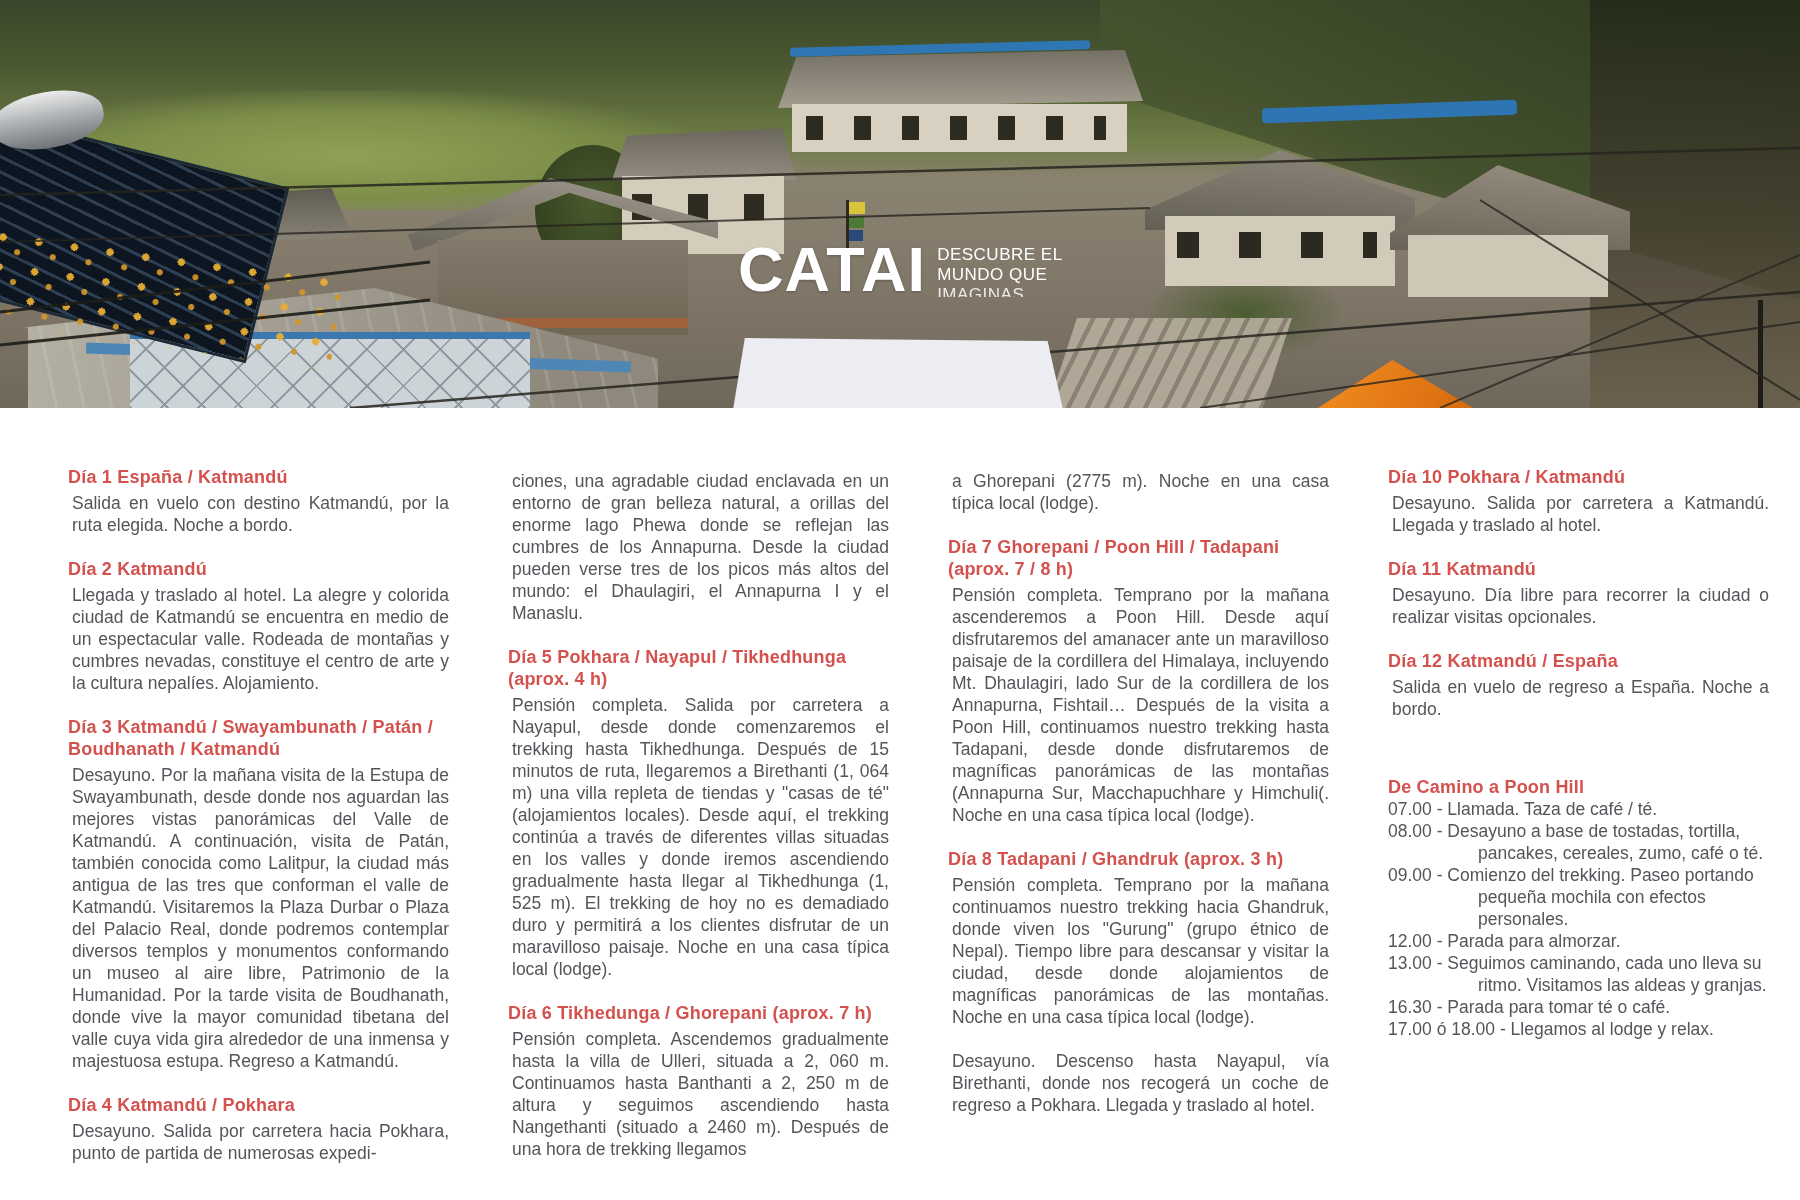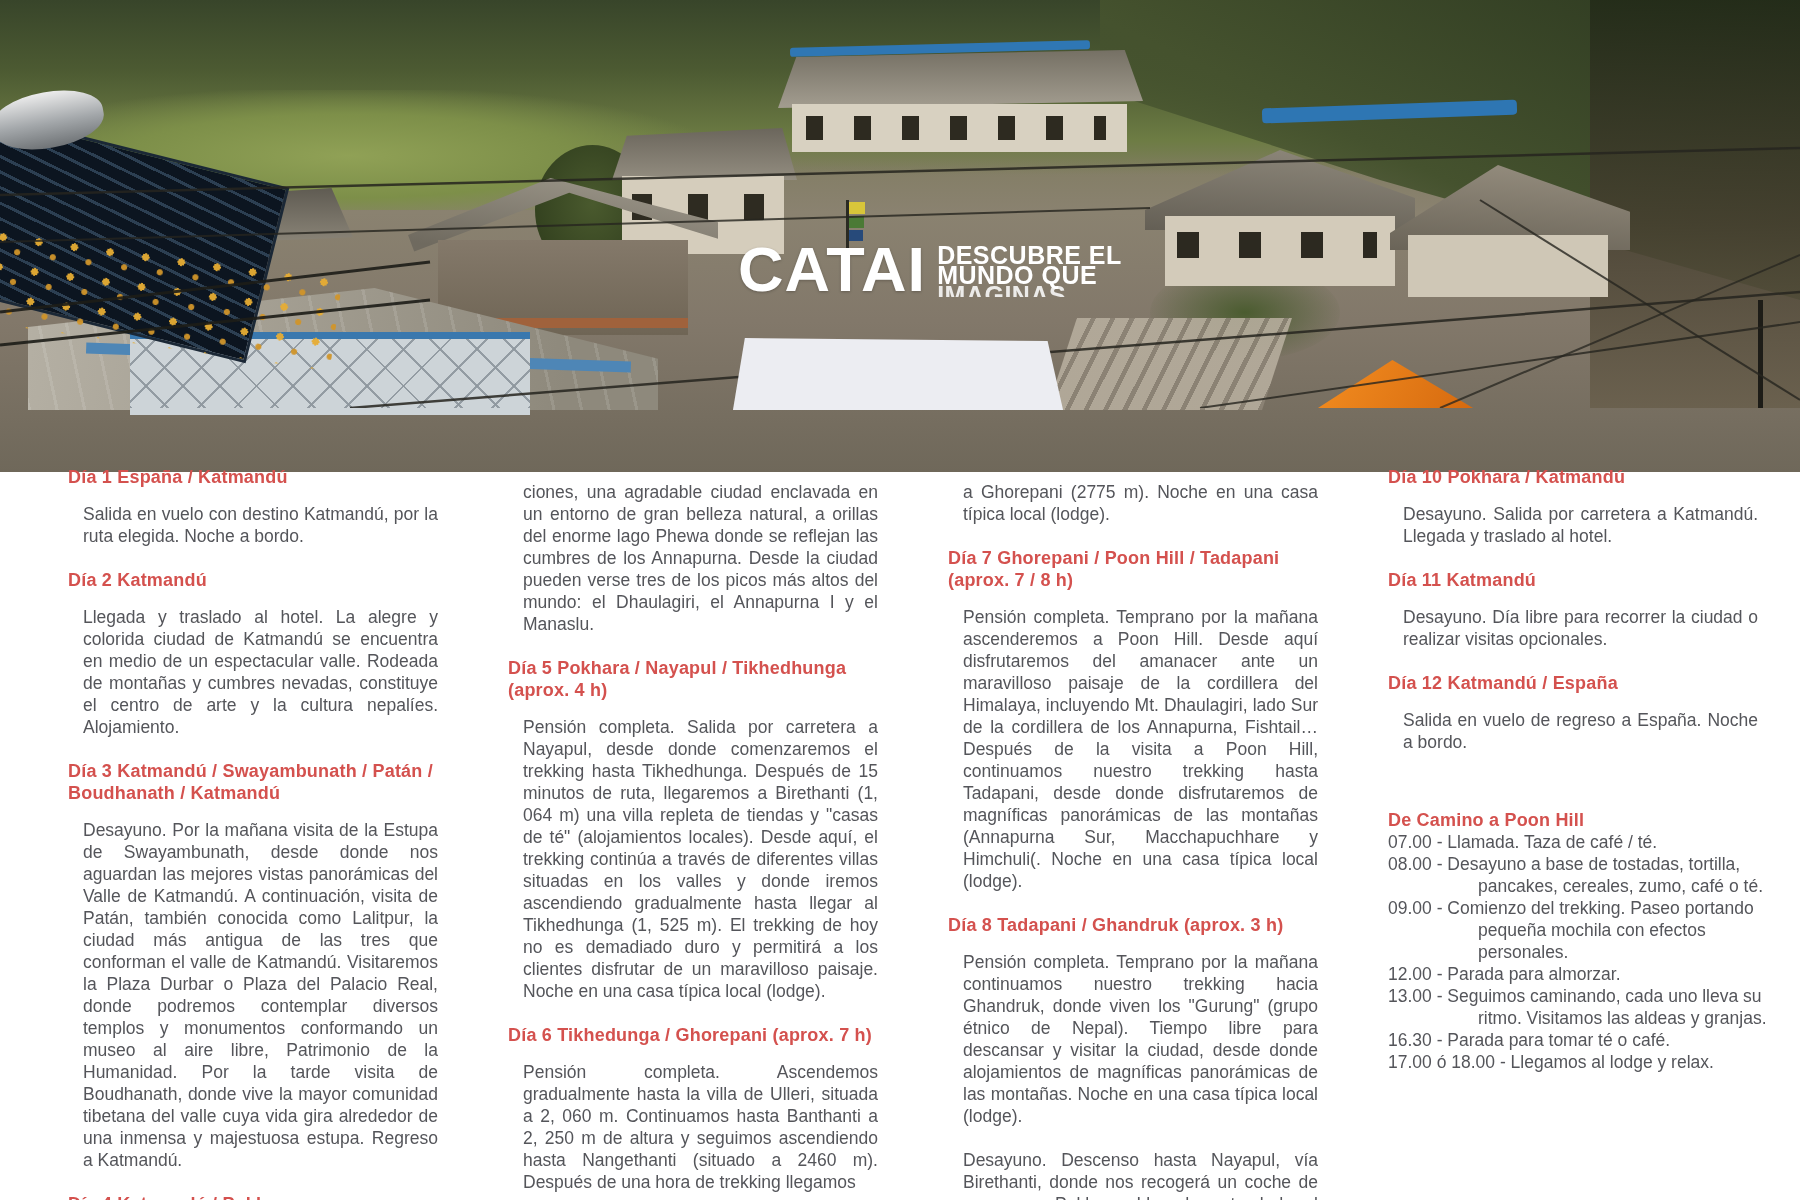--- a/index.html
+++ b/index.html
@@ -1,19 +1,19 @@
 <!DOCTYPE html>
 <html><head>
 <meta charset="utf-8">
 <style>
   html,body{margin:0;padding:0;background:#fff;}
   .page{position:relative;width:1800px;height:1200px;background:#ffffff;overflow:hidden;
         font-family:"Liberation Sans",sans-serif;}
   
-  .hero{position:absolute;left:0;top:0;width:1800px;height:472px;overflow:hidden;
+  .hero{position:absolute;left:0;top:0;width:1800px;height:408px;overflow:hidden;
         background:linear-gradient(180deg,#67703f 0%,#7a7857 22%,#8a8270 45%,#82786a 68%,#6f685a 100%);}
   .hero *{position:absolute;}
   .forest-top{left:0;top:0;width:100%;height:175px;
         background:linear-gradient(180deg,#38452a 0%,#4c5a32 40%,#6d7c44 80%,rgba(109,124,68,0) 100%);}
   .forest-right{right:0;top:0;width:700px;height:300px;
         background:linear-gradient(205deg,#2c3820 0%,#45522e 55%,rgba(69,82,46,0) 100%);
         clip-path:polygon(0 0,100% 0,100% 100%,40% 60%,0 30%);}
   .forest-light{left:60px;top:90px;width:640px;height:120px;
         background:radial-gradient(ellipse at 45% 55%,#90a156 0%,#7d8f49 45%,rgba(125,143,73,0) 75%);}
   .hill-far-right{right:0;top:0;width:210px;height:408px;
@@ -86,31 +86,31 @@
   .flag-y{left:849px;top:202px;width:16px;height:12px;background:#d8c53a;}
   .flag-g{left:849px;top:216px;width:15px;height:12px;background:#4b7a35;}
   .flag-b{left:849px;top:230px;width:14px;height:11px;background:#274a7a;}
   .wires{left:0;top:0;width:1800px;height:408px;}
   
   .white-wedge{left:720px;top:330px;width:360px;height:80px;background:#ecedf2;
         clip-path:polygon(6.9% 10%,91% 13.8%,95.3% 100%,3.6% 100%);}
   .brand{left:738px;top:243px;display:flex;align-items:flex-start;gap:11px;color:#fff;}
   .brand-logo{position:static;font-size:63px;line-height:52px;font-weight:900;letter-spacing:1px;
         text-shadow:0 1px 3px rgba(0,0,0,.25);}
-  .brand-tagline{position:static;font-weight:700;font-size:25px;line-height:20px;letter-spacing:.5px;padding-top:2px;}
+  .brand-tagline{position:static;font-weight:400;font-size:17px;line-height:20px;letter-spacing:.5px;padding-top:2px;}
   .brand-tagline div{position:static;}
   .tag3{height:12px;overflow:hidden;opacity:.85;}
   
   .columns{position:absolute;left:68px;top:466px;width:1650px;display:flex;gap:55px;
         color:#54555a;font-size:17.5px;line-height:22px;}
   .col{width:385px;flex:none;}
   .block{margin:0 0 22px 0;}
   .block.gap-top{margin-top:56px;}
   .day-title{margin:0;font-size:18px;line-height:22px;font-weight:700;color:#d4514e;letter-spacing:.2px;}
-  .day-body{margin:15px;text-align:justify;}
+  .day-body{margin:4px;text-align:justify;}
   .sched{margin:0;padding-left:90px;text-indent:-90px;}
 </style>
 </head>
 <body>
 
 <div class="page">
 
   <div class="hero">
     <div class="forest-top"></div>
     <div class="forest-right"></div>

